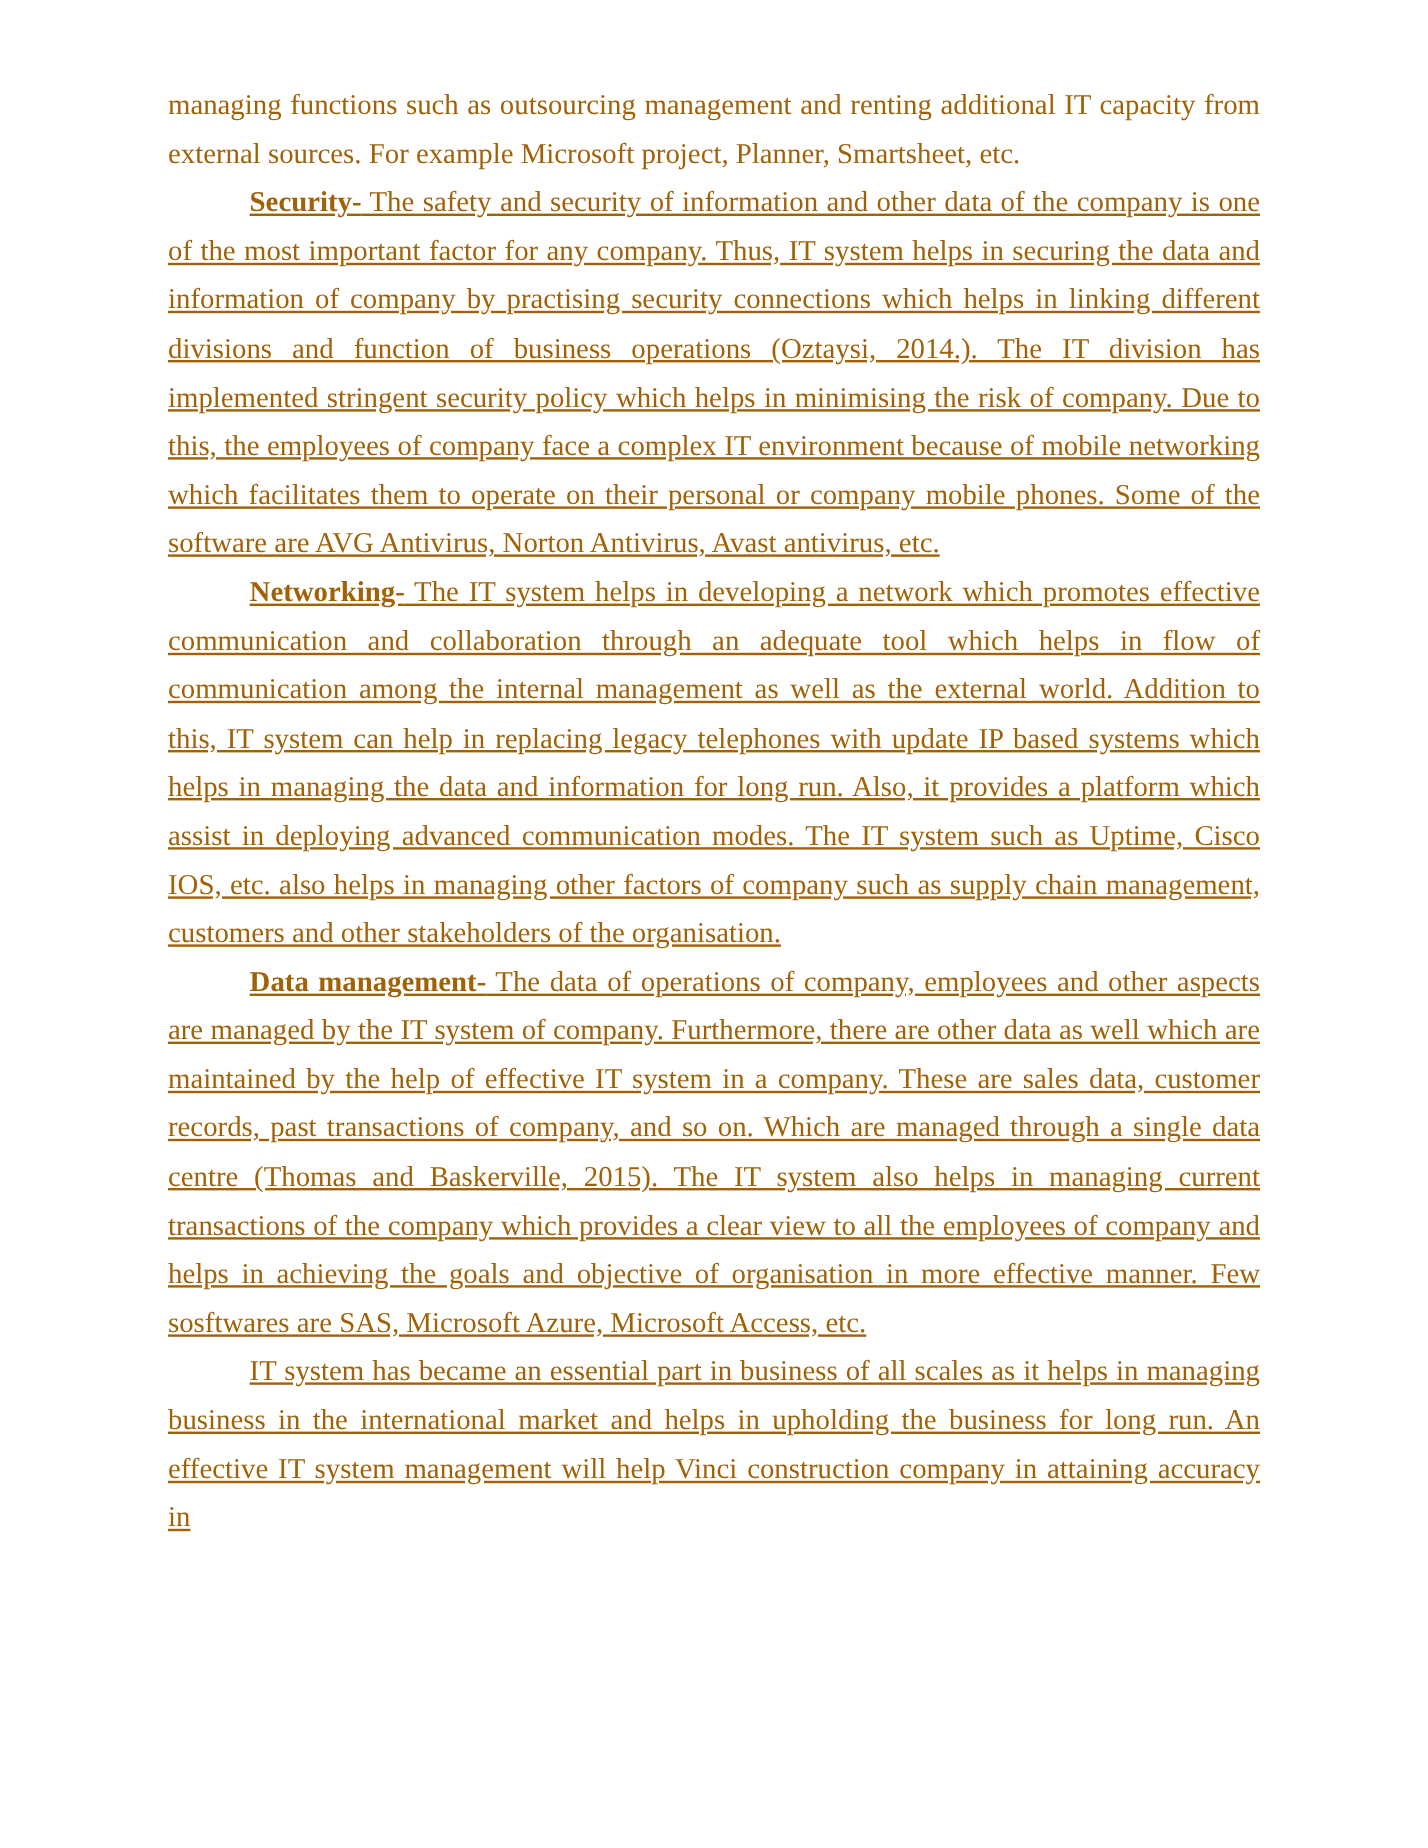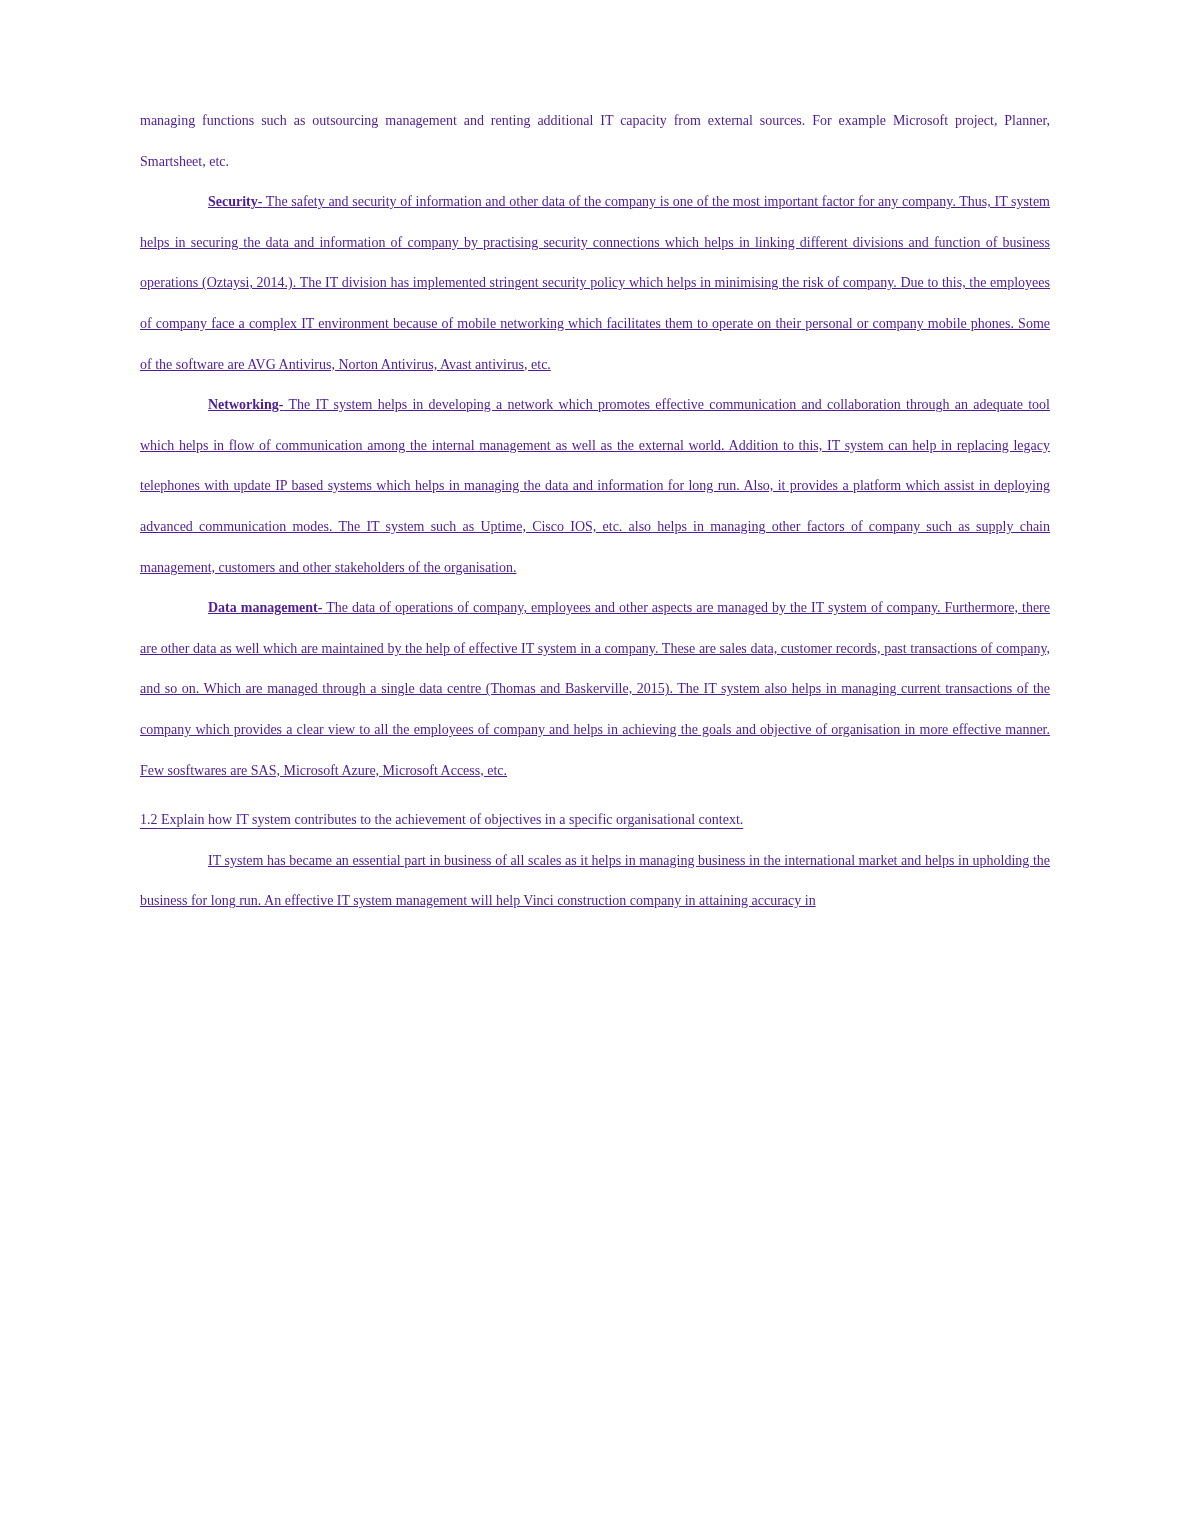--- a/index.html
+++ b/index.html
@@ -5,26 +5,26 @@
   html, body {
     margin: 0;
     padding: 0;
     background: #ffffff;
   }
   .page {
     position: relative;
     width: 1190px;
     height: 1540px;
     box-sizing: border-box;
-    padding: 101px 140px 0 140px;
+    padding: 68px 140px 0 140px;
     background: #ffffff;
     font-family: "Liberation Serif", serif;
-    font-size: 14px;
+    font-size: 24px;
     line-height: 40.6px;
-    color: #4c1d95;
+    color: #a16207;
     text-align: justify;
     overflow: hidden;
   }
   .para {
     margin: 0;
   }
   .para.indent {
     text-indent: 68px;
     text-decoration: underline;
   }
@@ -54,22 +54,18 @@
   </p>
 
   <p class="para indent">
     <span class="lead">Networking-</span><span> The IT system helps in developing a network which promotes effective communication and collaboration through an adequate tool which helps in flow of communication among the internal management as well as the external world. Addition to this, IT system can help in replacing legacy telephones with update IP based systems which helps in managing the data and information for long run. Also, it provides a platform which assist in deploying advanced communication modes. The IT system such as Uptime, Cisco IOS, etc. also helps in managing other factors of company such as supply chain management, customers and other stakeholders of the organisation.</span>
   </p>
 
   <p class="para indent">
     <span class="lead">Data management-</span><span> The data of operations of company, employees and other aspects are managed by the IT system of company. Furthermore, there are other data as well which are maintained by the help of effective IT system in a company. These are sales data, customer records, past transactions of company, and so on. Which are managed through a single data centre (Thomas and Baskerville, 2015). The IT system also helps in managing current transactions of the company which provides a clear view to all the employees of company and helps in achieving the goals and objective of organisation in more effective manner. Few sosftwares are SAS, Microsoft Azure, Microsoft Access, etc.</span>
   </p>
 
-  <p class="section-heading">
-    <span>1.2</span>
-    <span>Explain how IT system contributes to the achievement of objectives in a specific organisational context.</span>
-  </p>
 
   <p class="para indent">
     <span>IT system has became an essential part in business of all scales as it helps in managing business in the international market and helps in upholding the business for long run. An effective IT system management will help Vinci construction company in attaining accuracy in</span>
   </p>
 
 </div>
 
 </body></html>

